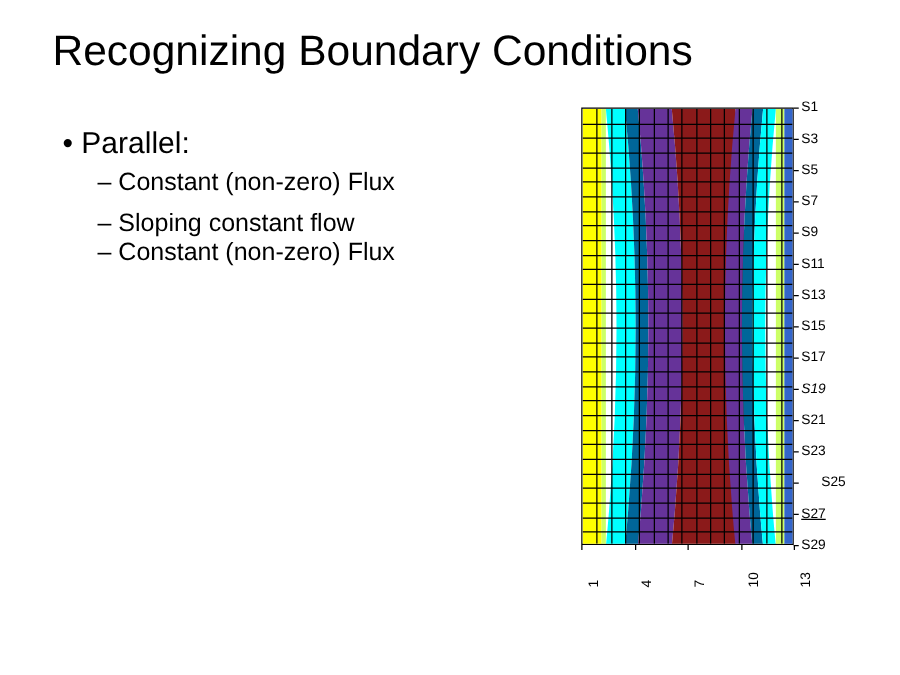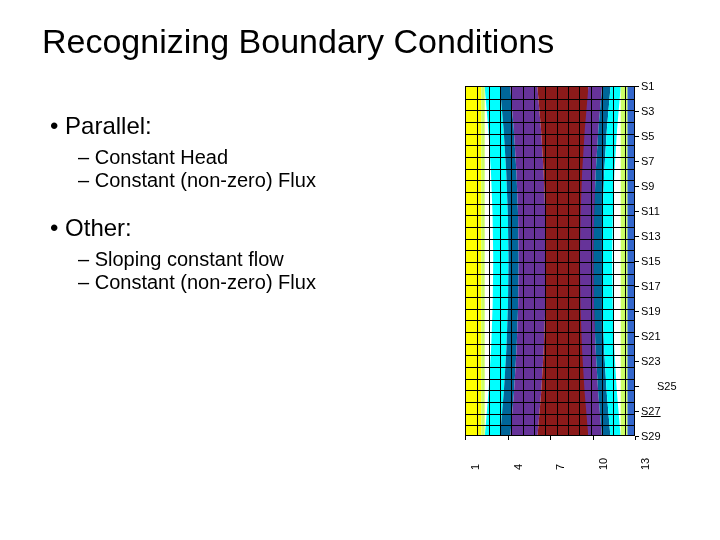--- a/index.html
+++ b/index.html
@@ -1,20 +1,20 @@
 <!DOCTYPE html>
 <html><head>
 <meta charset="utf-8">
 <style>
   * { box-sizing: border-box; margin: 0; padding: 0; }
   html, body { width: 720px; height: 540px; background: #fff; font-family: Arial, Helvetica, sans-serif; color: #000; }
   .slide { position: relative; width: 720px; height: 416px; }
   .title { position: absolute; top: 22px; left: 42px; font-size: 34px; font-weight: 400; }
   .bullets { position: absolute; top: 100px; left: 50px; width: 380px; font-size: 24px; }
-  .b1 { margin-top: 12px; margin-bottom: 6px; }
+  .b1 { margin-top: 1px; margin-bottom: 6px; }
   .b1:before { content: "• "; }
   .sub { font-size: 20px; margin-left: 28px; }
   .sub:before { content: "– "; }
   .gap { height: 10px; }
   .chart-wrap { position: absolute; top: 86px; left: 465px; width: 230px; height: 410px; }
   .chart { position: relative; width: 170px; height: 350px; border: 1px solid #000; overflow: hidden; background: #fff; }
   .vline { position: absolute; top: 0; bottom: 0; width: 1px; background: #000; }
   .hline { position: absolute; left: 0; right: 0; height: 1px; background: #000; }
   .ylabels { position: absolute; left: 176px; top: -4px; font-size: 11px; line-height: 1; }
   .ylab { position: absolute; left: 0; white-space: nowrap; text-align: right; }
@@ -24,24 +24,22 @@
   .xtick { position: absolute; top: 350px; width: 1px; height: 4px; background: #000; }
 </style>
 </head>
 <body>
 <div class="slide">
 
 <div class="title">Recognizing Boundary Conditions</div>
 
 <div class="bullets">
   <div class="b1">Parallel:</div>
-  <div class="sub">Constant Head</div>
   <div class="sub">Constant (non-zero) Flux</div>
   <div class="gap"></div>
-  <div class="b1">Other:</div>
   <div class="sub">Sloping constant flow</div>
   <div class="sub">Constant (non-zero) Flux</div>
 </div>
 
 <div class="chart-wrap">
   <div class="chart" id="chart">
         <svg width="170" height="350" style="position: absolute; left: 0px; top: 0px;">
           <path d="M 0 0 Q 0 175 0 350 L 15.299999999999999 350 Q 15.299999999999999 175 15.299999999999999 0 Z" fill="#ffff00" stroke="none"></path>
           <path d="M 15.299999999999999 0 Q 15.299999999999999 175 15.299999999999999 350 L 18.7 350 Q 18.7 175 18.7 0 Z" fill="#ccff66" stroke="none"></path>
           <path d="M 18.7 0 Q 35.7 175 18.7 350 L 34 350 Q 51 175 34 0 Z" fill="#00ffff" stroke="none"></path>
@@ -101,21 +99,21 @@
   <div class="ylabels" id="ylabels">
         <div class="ylab" style="top: -1px;">S1</div>
         <div class="ylab" style="top: 24px;">S3</div>
         <div class="ylab" style="top: 49px;">S5</div>
         <div class="ylab" style="top: 74px;">S7</div>
         <div class="ylab" style="top: 99px;">S9</div>
         <div class="ylab" style="top: 124px;">S11</div>
         <div class="ylab" style="top: 149px;">S13</div>
         <div class="ylab" style="top: 174px;">S15</div>
         <div class="ylab" style="top: 199px;">S17</div>
-        <div class="ylab" style="top: 224px;">S19</div>
+        <div class="ylab" style="top: 224px; font-style: italic;">S19</div>
         <div class="ylab" style="top: 249px;">S21</div>
         <div class="ylab" style="top: 274px;">S23</div>
         <div class="ylab" style="top: 299px; margin-left: 16px;">S25</div>
         <div class="ylab" style="top: 324px; text-decoration: underline;">S27</div>
         <div class="ylab" style="top: 349px;">S29</div>
       </div>
   <div class="xlabels" id="xlabels">
         <div class="xlab" style="left: 4px; top: 28px;">1</div>
         <div class="xlab" style="left: 46.5px; top: 28px;">4</div>
         <div class="xlab" style="left: 89px; top: 28px;">7</div>

